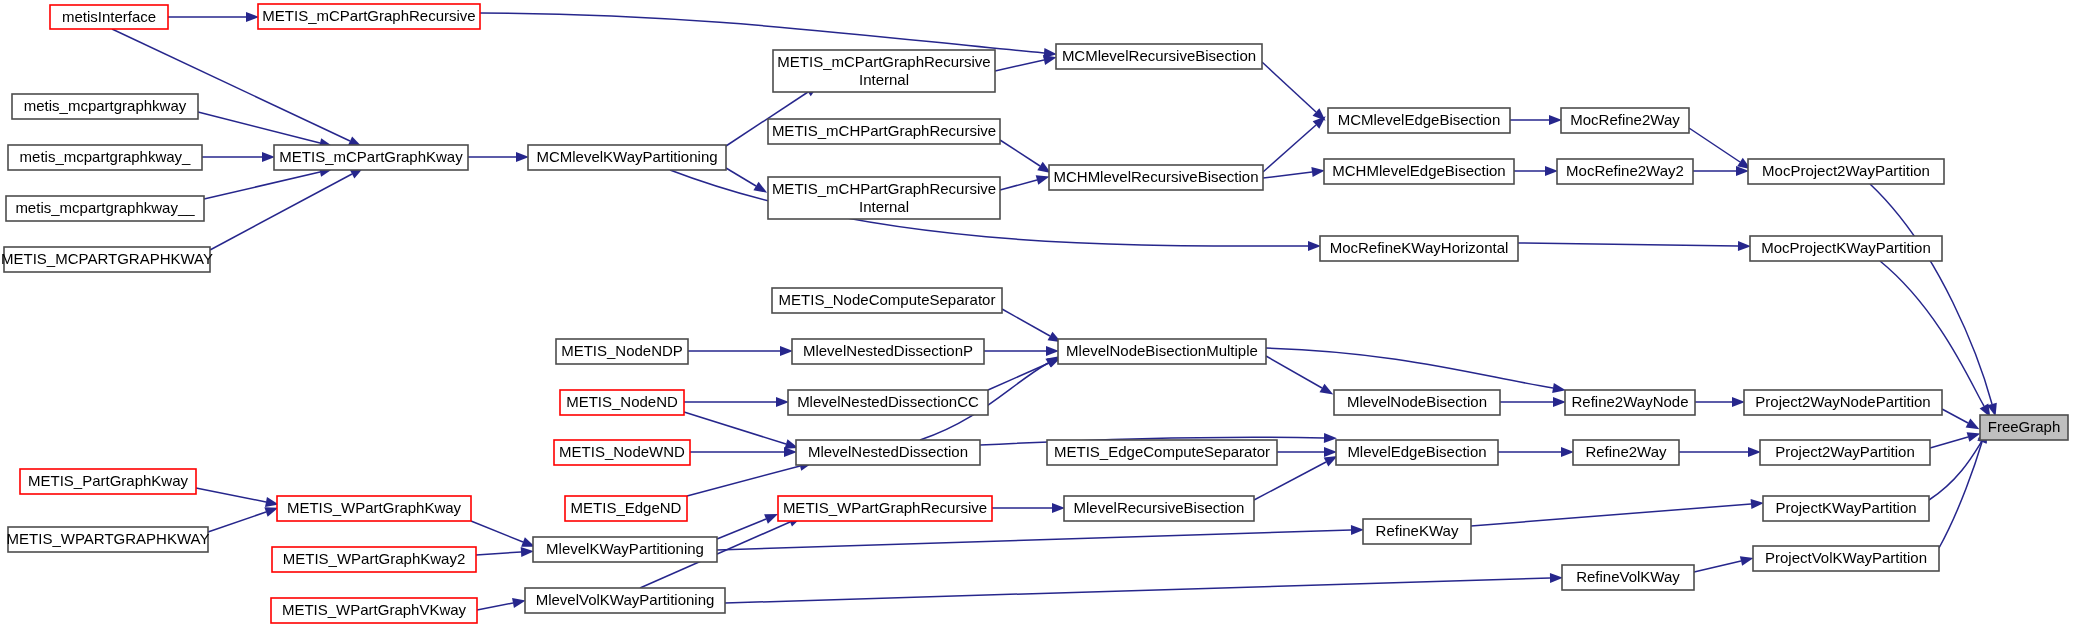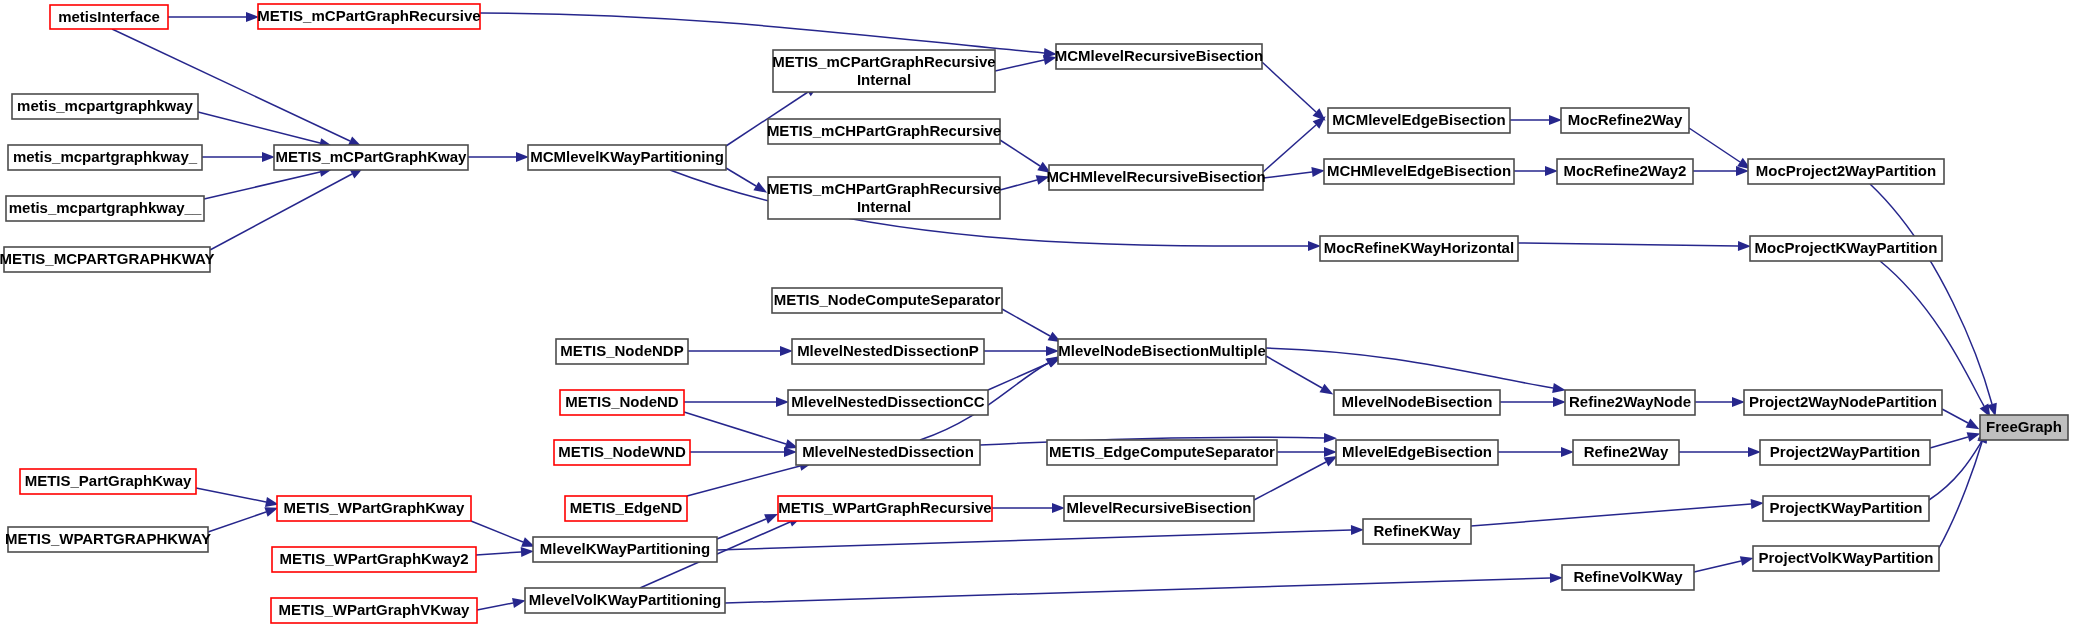--- a/index.html
+++ b/index.html
@@ -9,21 +9,20 @@
   }
   body {
     font-family: "Liberation Sans", sans-serif;
   }
   #graph-wrap {
     position: relative;
     width: 2075px;
     height: 624px;
     overflow: hidden;
     background: #ffffff;
-    font-weight: bold;
   }
   svg#callgraph {
     display: block;
     width: 2075px;
     height: 624px;
   }
   .node-box {
     stroke-width: 1.6;
   }
   .node-label {

